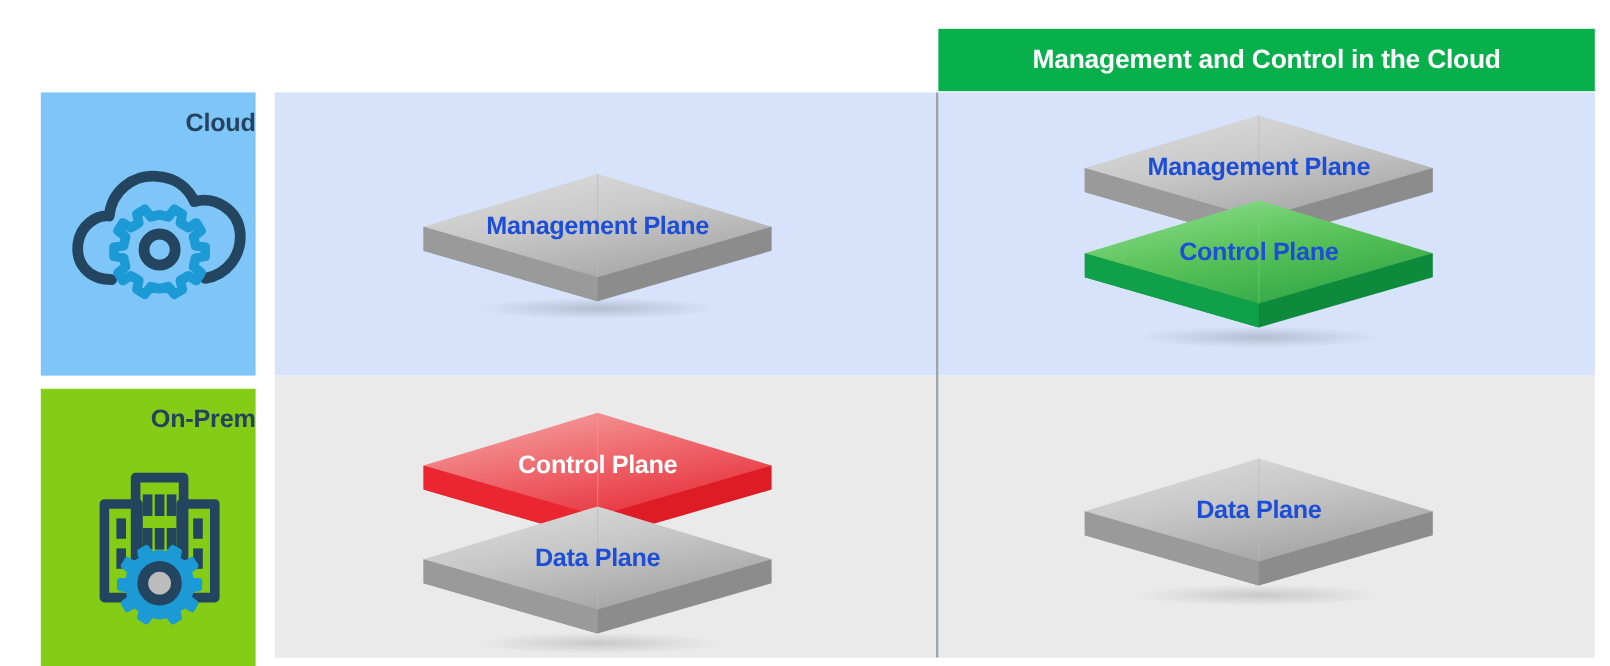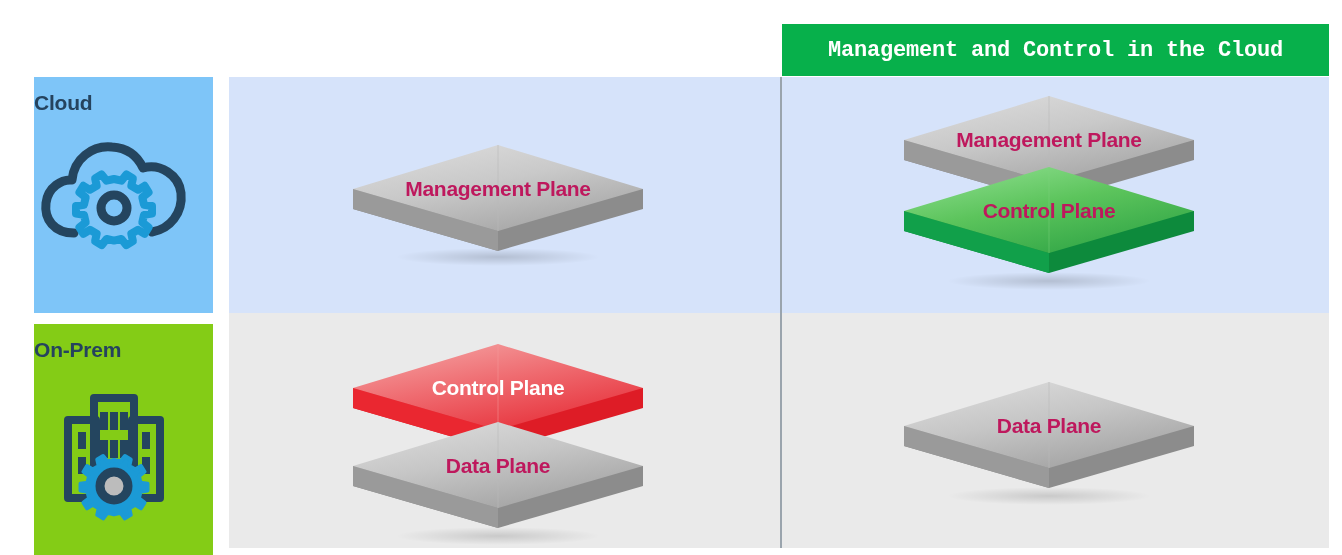--- a/index.html
+++ b/index.html
@@ -31,30 +31,30 @@
     display: flex;
     align-items: center;
     justify-content: center;
     color: #ffffff;
     font-size: 22px;
     font-weight: bold;
     letter-spacing: -0.2px;
     white-space: nowrap;
   }
   #hdr-mgmt-only { left: 229px; width: 551px; background: #f50000; }
-  #hdr-mgmt-ctrl { left: 782px; width: 547px; background: #07b04b; font-family: Liberation Mono, monospace; }
+  #hdr-mgmt-ctrl { left: 782px; width: 547px; background: #07b04b; }
 
   
   .rowlabel {
     position: absolute;
     left: 34px;
     width: 179px;
     display: flex;
     flex-direction: column;
-    align-items: flex-start;
+    align-items: flex-end;
   }
   #label-cloud   { top: 77px;  height: 236px; background: #7ec5f8; }
   #label-onprem  { top: 324px; height: 235px; background: #84cc16; }
 
   .rowlabel-text {
     margin-top: 14px;
     font-size: 21px;
     font-weight: bold;
     color: #25435e;
     letter-spacing: -0.2px;
@@ -94,21 +94,21 @@
     position: absolute;
     left: 0;
     width: 290px;
     top: 38px;
     text-align: center;
     font-size: 21px;
     font-weight: bold;
     letter-spacing: -0.3px;
     pointer-events: none;
   }
-  .lbl-dark  { color: #be185d; }
+  .lbl-dark  { color: #1d4ed8; }
   .lbl-light { color: #ffffff; }
 </style>
 </head>
 <body>
 
 <div id="diagram">
 
 
   <div class="hdr" id="hdr-mgmt-ctrl">
     <span>Management and Control in the Cloud</span>

